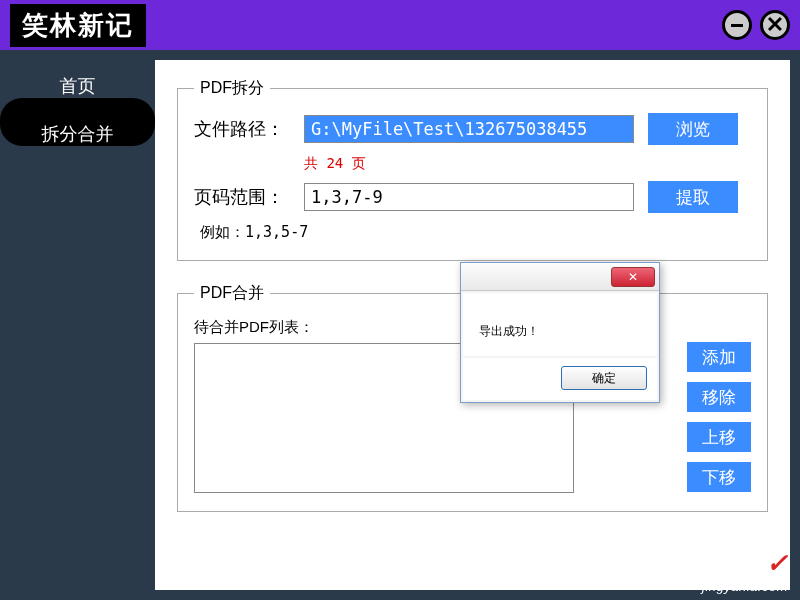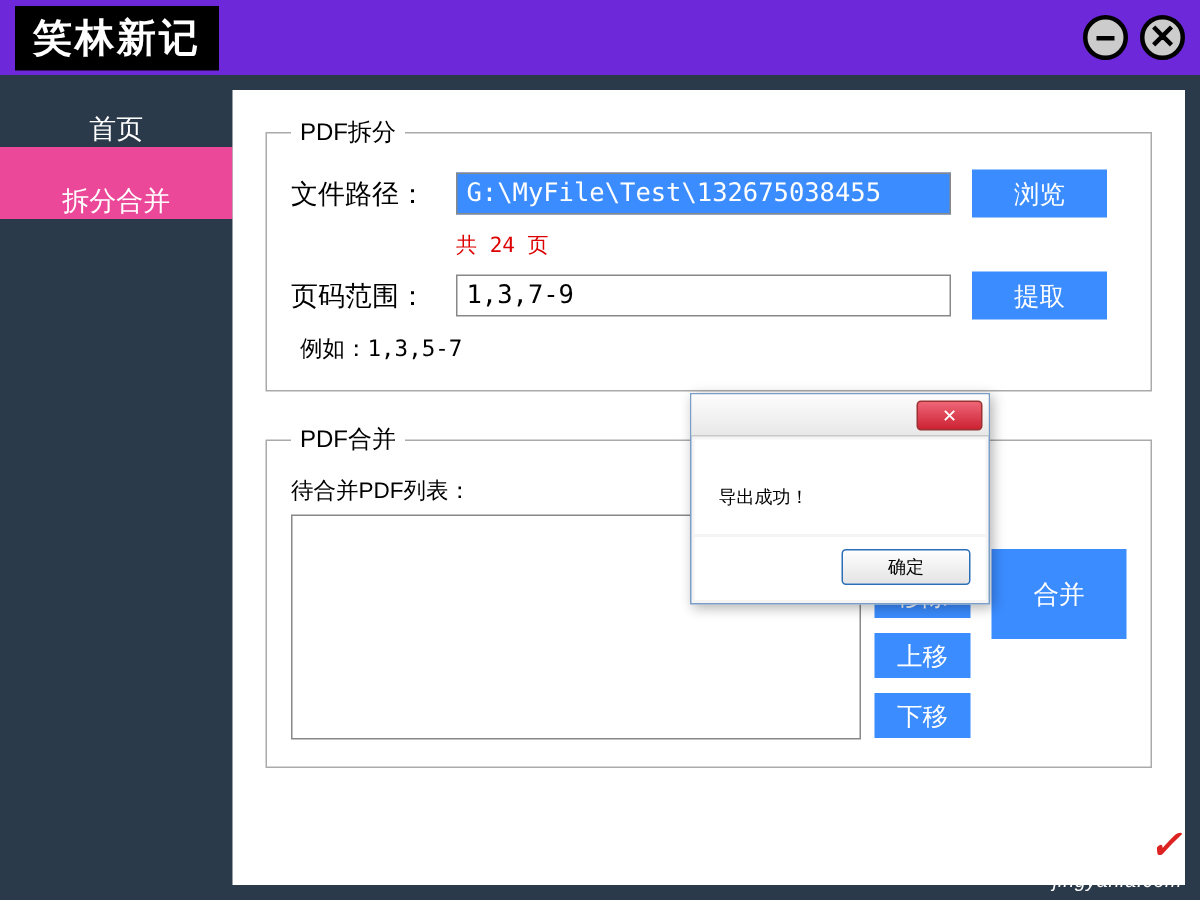--- a/index.html
+++ b/index.html
@@ -57,21 +57,22 @@
     .sidebar-item {
       height: 48px;
       display: flex;
       align-items: flex-end;
       justify-content: center;
       color: #fff;
       font-size: 18px;
       cursor: pointer;
     }
     .sidebar-item.active {
-      background: #ec4899;
+      background: #000000;
+      border-radius: 22px;
     }
     .content {
       flex: 1;
       background: #fff;
       margin: 10px 10px 10px 0;
       padding: 18px 22px;
       position: relative;
     }
     fieldset {
       border: 1px solid #aaa;
@@ -260,21 +261,20 @@
           <div class="merge-label">待合并PDF列表：</div>
           <div class="list-box"></div>
         </div>
         <div class="merge-right">
           <div class="merge-btns">
             <button class="btn btn-small">添加</button>
             <button class="btn btn-small">移除</button>
             <button class="btn btn-small">上移</button>
             <button class="btn btn-small">下移</button>
           </div>
-          <button class="btn merge-big">合并</button>
         </div>
       </div>
     </fieldset>
 
   </div>
 </div>
 
 <div class="dialog">
   <div class="dialog-titlebar">
     <div class="dialog-close">

